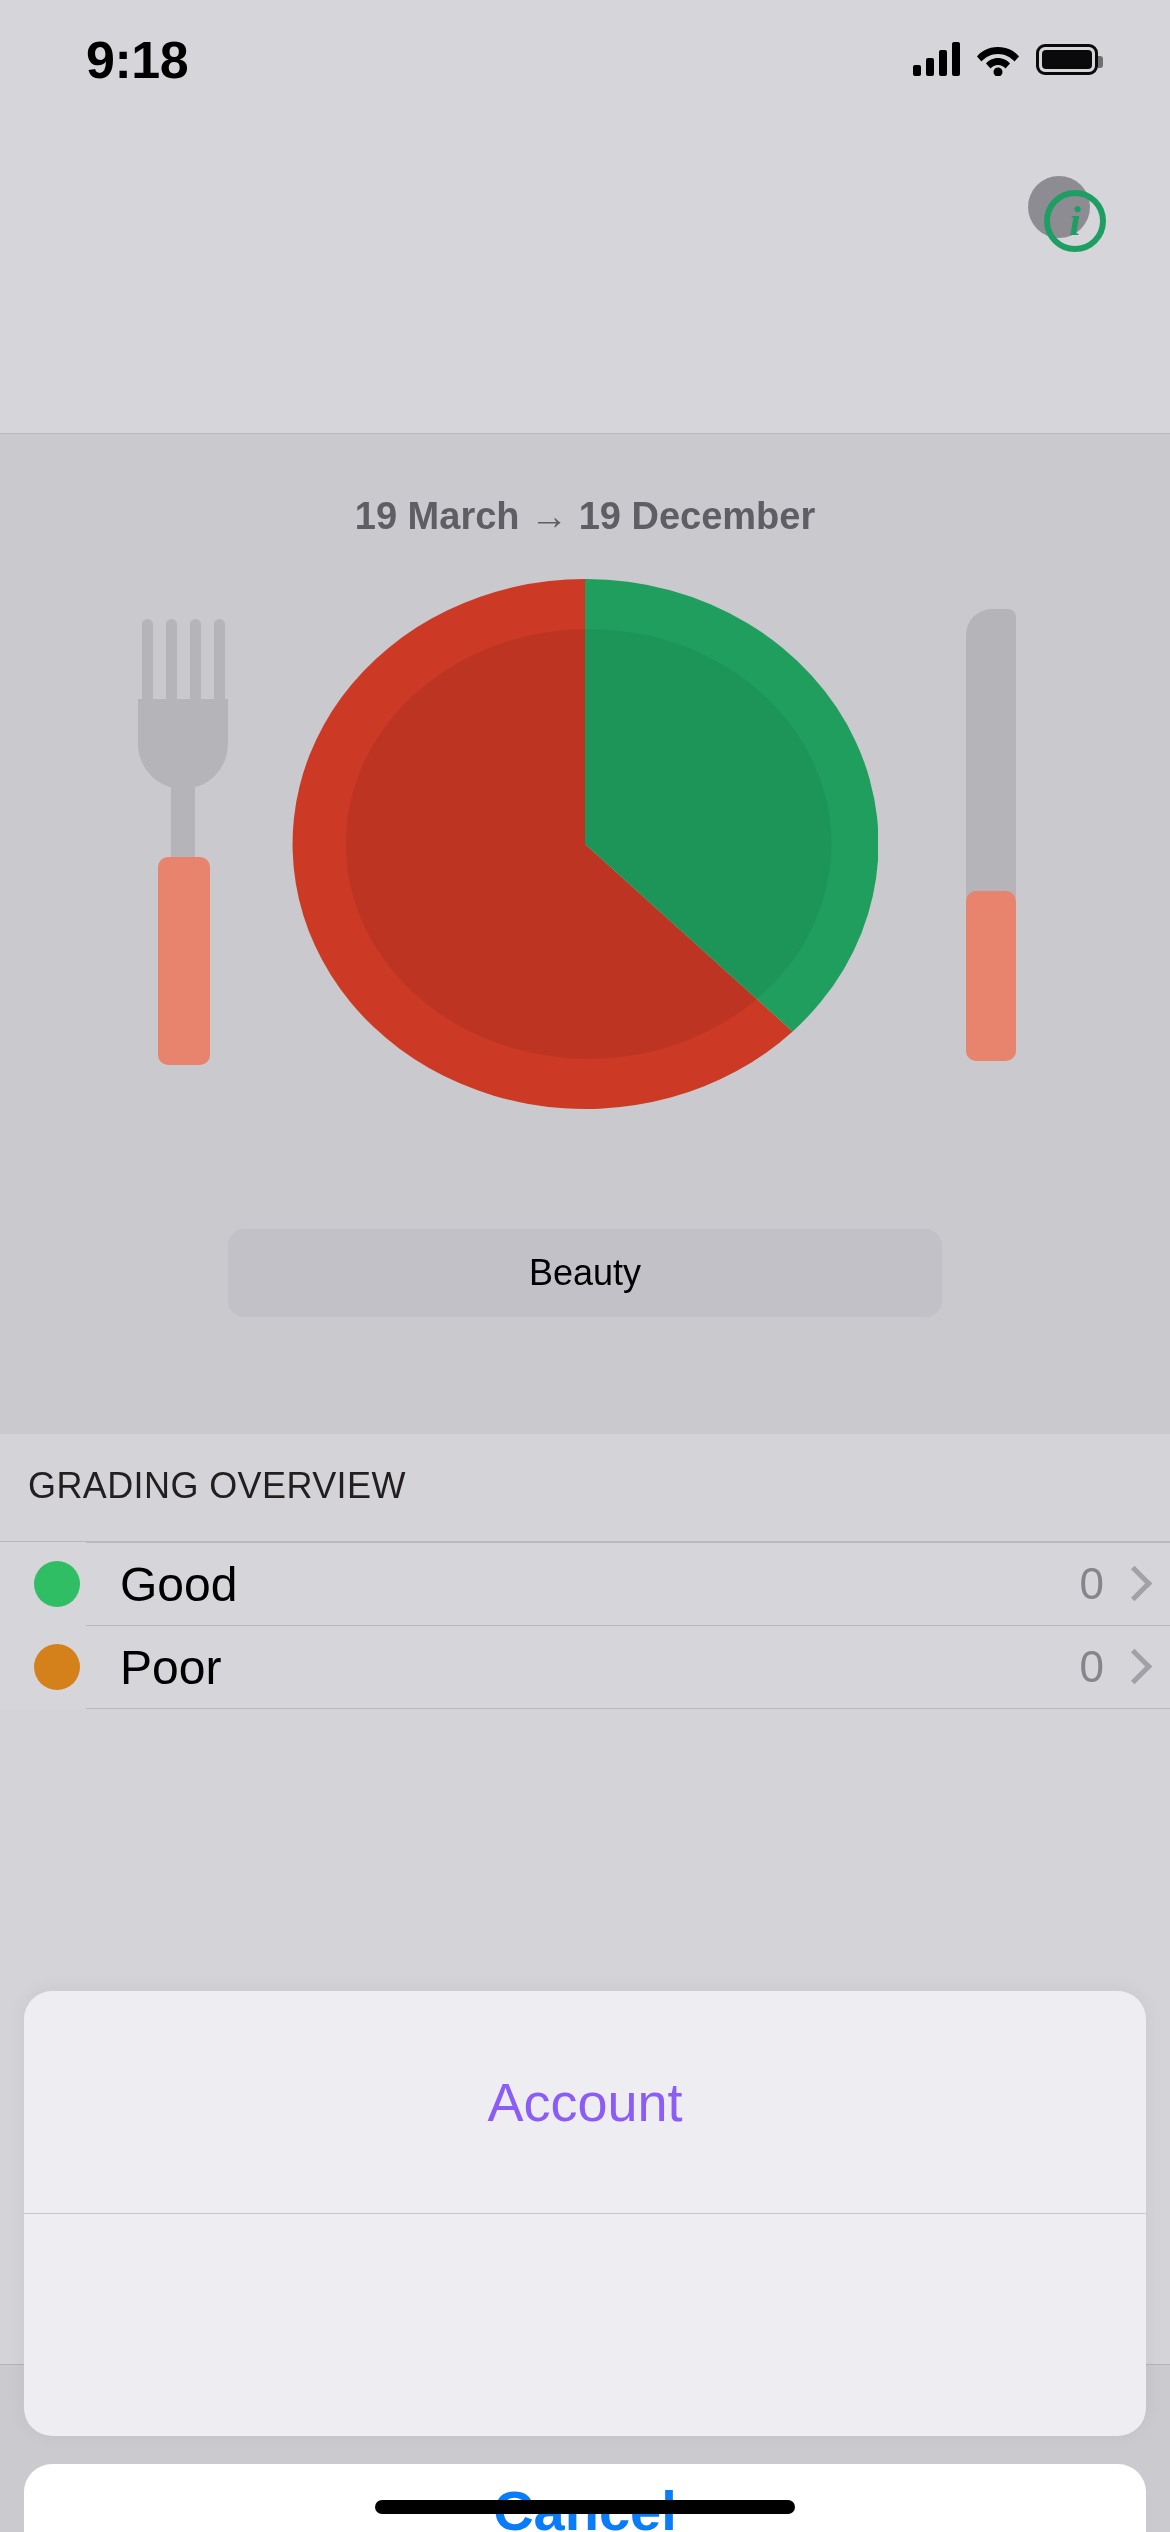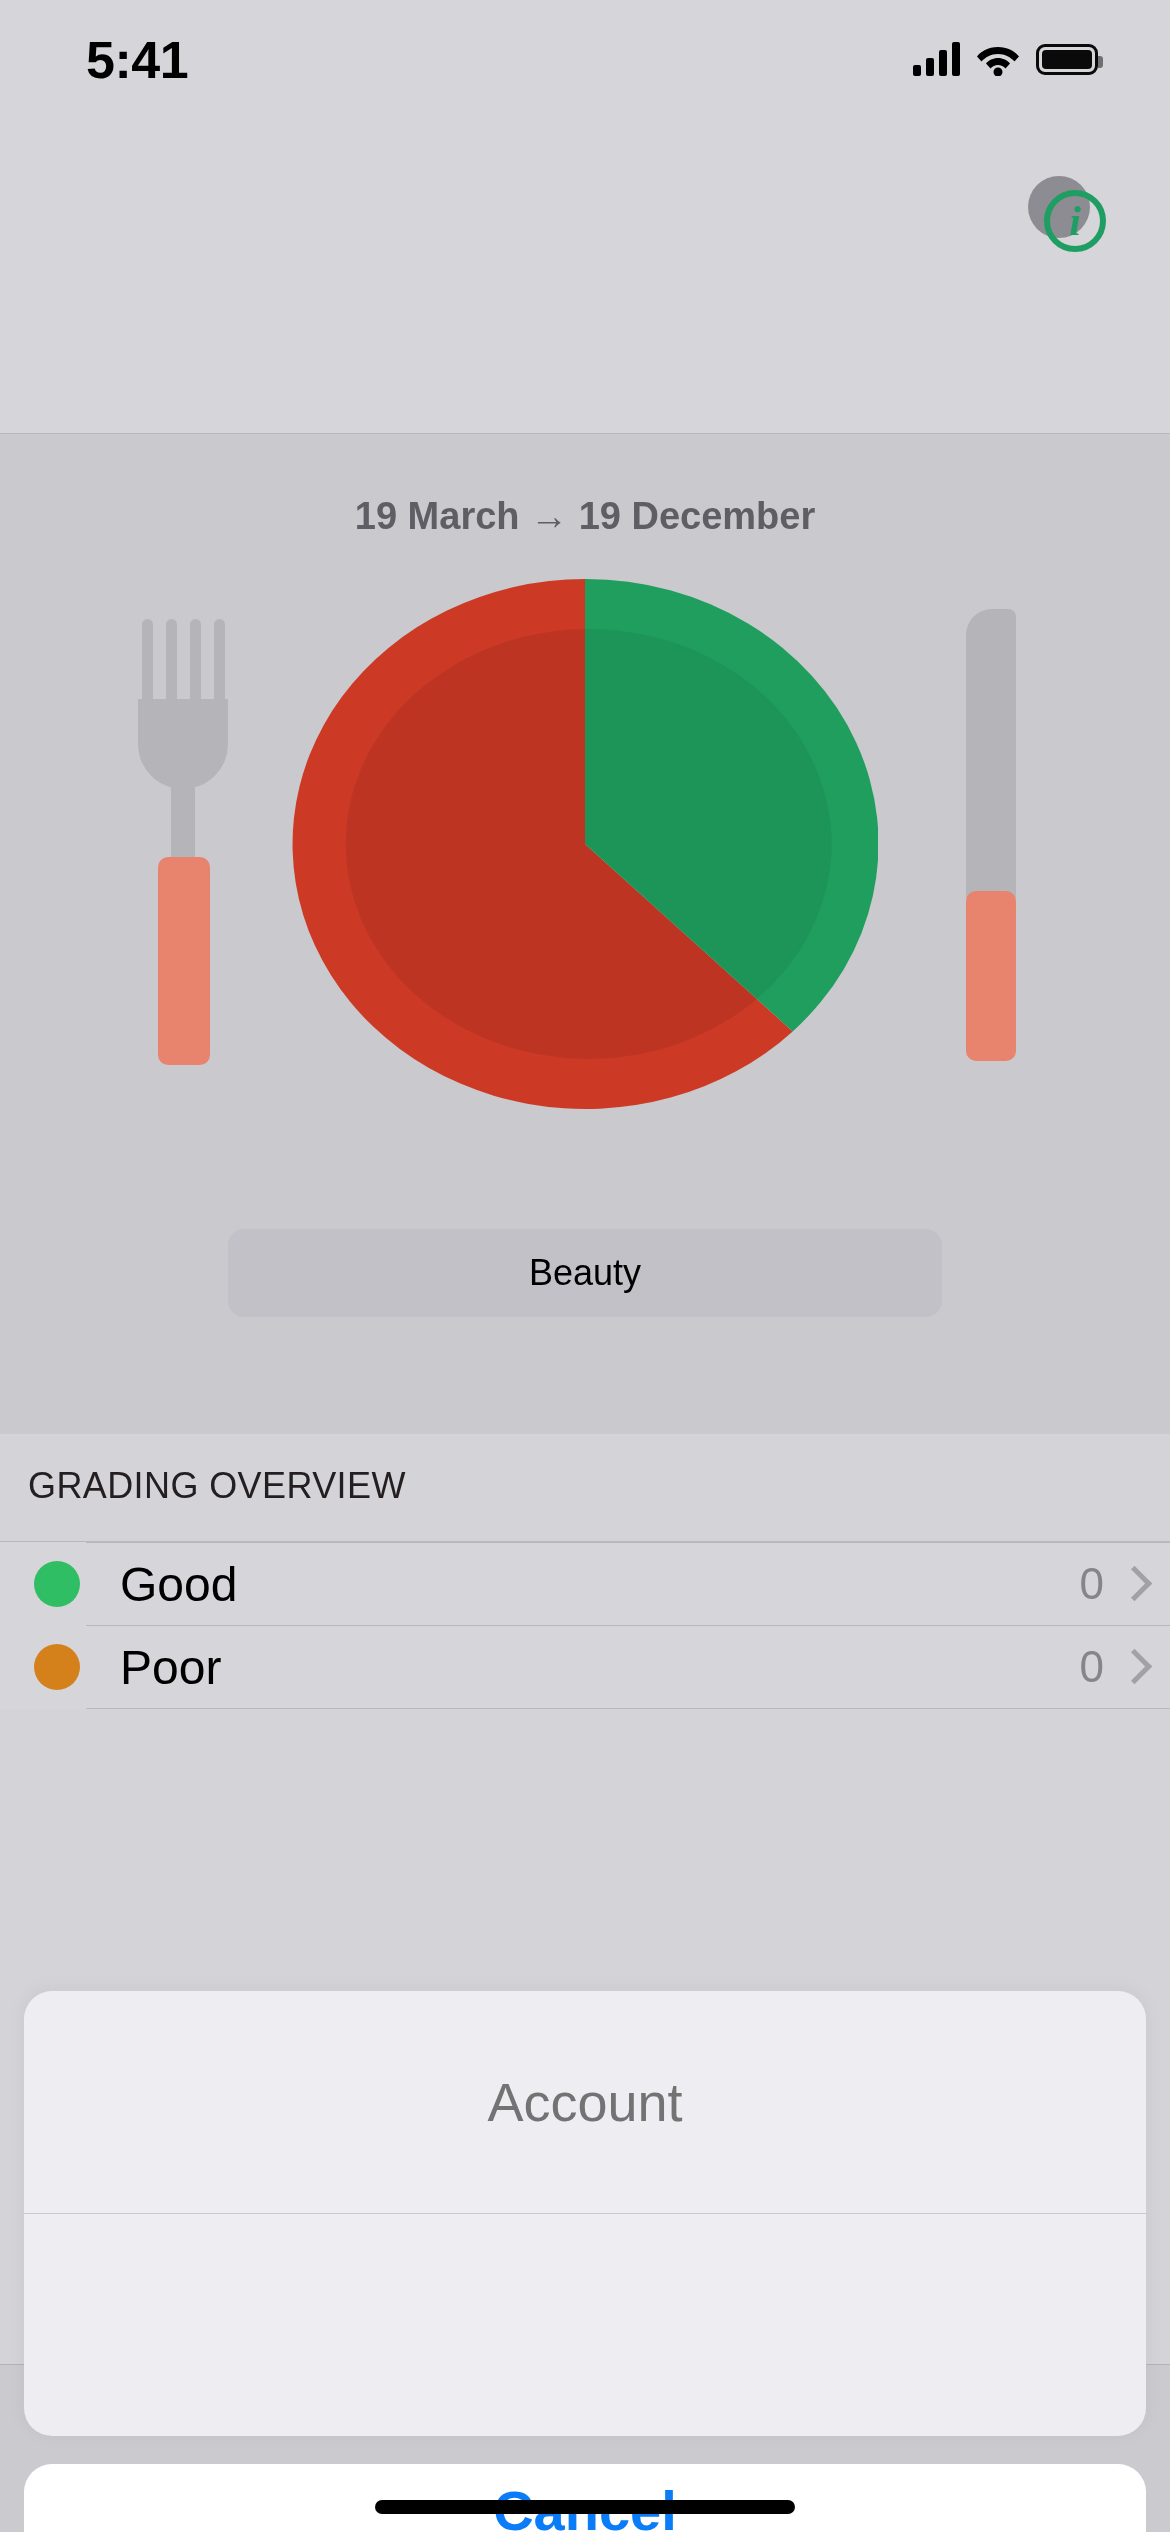--- a/index.html
+++ b/index.html
@@ -205,21 +205,21 @@
 
   
   #sheet-actions {
     position:absolute; left:24px; top:1991px; width:1122px; height:445px;
     background:#eeedf2; border-radius:28px;
     overflow:hidden;
     box-shadow:0 -2px 20px rgba(0,0,0,.05);
   }
   .sheet-btn {
     height:222px; display:flex; align-items:center; justify-content:center;
-    font-size:54px; color:#737373;
+    font-size:54px; color:#8b5cf6;
   }
   .sheet-sep { height:1px; background:#c9c8cd; }
   #sheet-cancel {
     position:absolute; left:24px; top:2464px; width:1122px; height:190px;
     background:#fff; border-radius:28px;
     display:flex; align-items:flex-start; justify-content:center;
     padding-top:14px;
     font-size:56px; font-weight:600; color:#0a7cf8;
   }
   #home-indicator {
@@ -227,21 +227,21 @@
     bottom:18px; width:420px; height:14px;
     background:#000; border-radius:8px;
   }
 </style>
 </head>
 <body>
 
 <div id="screen">
 
   <div id="status-bar">
-    <div id="status-time">5:41</div>
+    <div id="status-time">9:18</div>
     <div id="status-right">
       <span class="sig-bars">
         <i></i>
           <i></i>
           <i></i>
           <i></i>
       </span>
       <span class="wifi-icon">
         <svg viewBox="0 0 44 34" width="44" height="34">
           <path d="M22 5 C12 5 4.5 10 1 14.5 L5.5 19.5 C9 15.5 15 12 22 12 C29 12 35 15.5 38.5 19.5 L43 14.5 C39.5 10 32 5 22 5 Z" fill="#000"></path>

